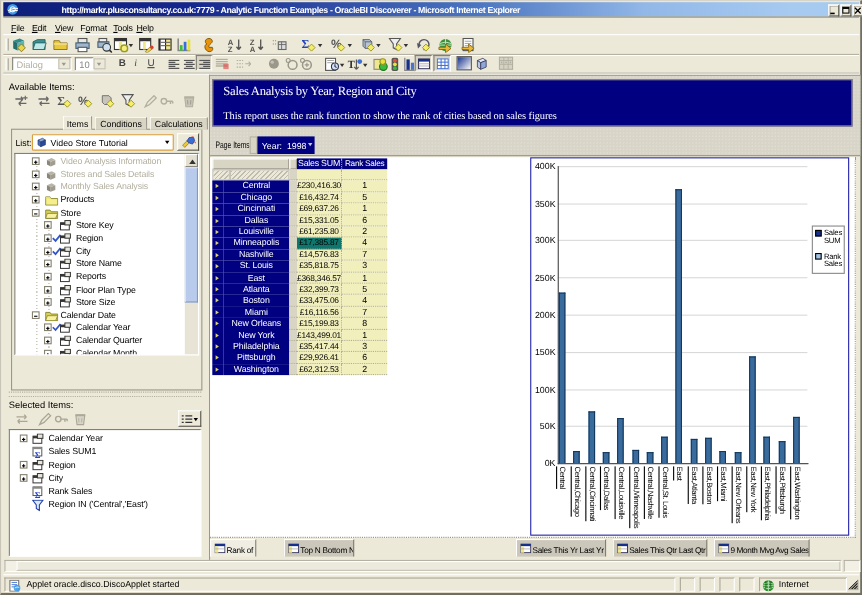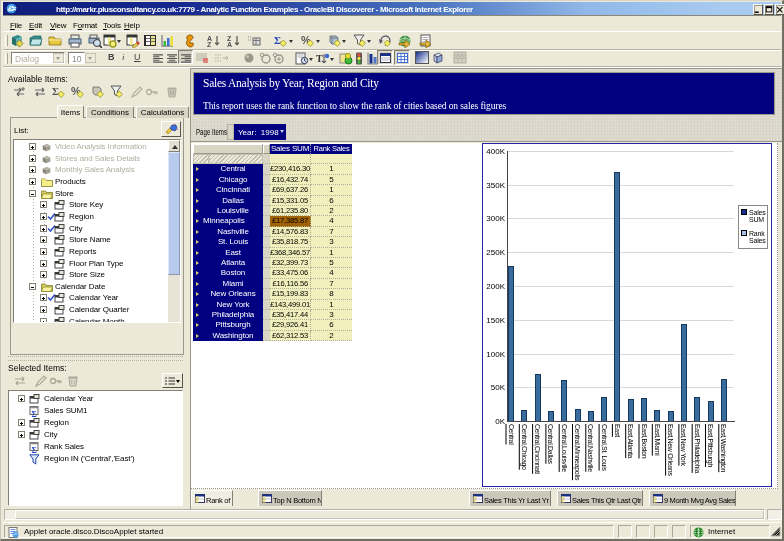--- a/index.html
+++ b/index.html
@@ -323,20 +323,29 @@
   <svg class="abs" style="left:162px;top:17px" width="14" height="14" viewBox="0 0 14 14">
       <path d="M3 4 L11 4 L10 12 L4 12 Z" fill="#c8c5b8" stroke="#b2af9e"></path>
       <rect x="2.5" y="2.5" width="9" height="1.5" fill="#b2af9e"></rect>
       <path d="M5.5 6 L5.8 10 M8.5 6 L8.2 10" stroke="#99968a" stroke-width="0.8"></path>
     </svg>
   <div class="tab active" style="left:10px;top:37px;width:27px;height:13px;line-height:13px">Items</div>
   <div class="tab" style="left:39px;top:38px;width:48px;height:12px;line-height:12px">Conditions</div>
   <div class="tab" style="left:89px;top:38px;width:53px;height:12px;line-height:12px">Calculations</div>
   <div class="abs" style="left:7px;top:49px;width:174px;height:238px;border:1px solid #9a978b;background:#ECE9D8"></div>
   <div class="lbl" style="left:11px;top:58px;font-size:8px">List:</div>
+  <div class="abs" style="left:26px;top:54px;width:129px;height:15px;background:#fff;border:1.5px solid #d99f3d;border-radius:1px">
+    <svg class="abs" style="left:2px;top:1px" width="11" height="11" viewBox="0 0 13 13">
+        <path d="M3 4 L8 2 L11 4 L6 6 Z" fill="#8fa8d8" stroke="#223a77" stroke-width="0.7"></path>
+        <path d="M3 4 L6 6 L6 11 L3 9 Z" fill="#4d6db8" stroke="#223a77" stroke-width="0.7"></path>
+        <path d="M6 6 L11 4 L11 9 L6 11 Z" fill="#2a4a99" stroke="#223a77" stroke-width="0.7"></path>
+      </svg>
+    <div class="abs" style="left:16px;top:3px;font-size:8px;white-space:nowrap">Video Store Tutorial</div>
+    <div class="darr" style="right:3px;top:5px;border-top-color:#000"></div>
+  </div>
   <div class="abs" style="left:158px;top:53px;width:20px;height:16px;background:#ECE9D8;border:1px solid;border-color:#fff #55524a #55524a #fff">
       <svg class="abs" style="left:3px;top:2px" width="13" height="11" viewBox="0 0 13 11">
         <path d="M1 8 L5 4 L7 6 L3 10 Z" fill="#e8c83d" stroke="#8a6d1a" stroke-width="0.6"></path>
         <path d="M5 4 L7 1 L11 1 L12 4 L10 7 L7 6 Z" fill="#3d6dd4" stroke="#16308c" stroke-width="0.6"></path>
         <path d="M9 0 L11 0 M12 5 L13 6" stroke="#d43d3d" stroke-width="1"></path>
       </svg>
     </div>
   <div class="sunken" style="position:absolute;left:10px;top:71px;width:168px;height:184px;overflow:hidden">
     <div id="tree" style="position:absolute;left:0;top:0;width:154px;height:212px">
         <div class="abs" style="left:19px;top:8px;width:1px;height:186px;background-image:repeating-linear-gradient(to bottom,#b5b2a5 0 1px,transparent 1px 3px)"></div>
@@ -603,23 +612,23 @@
 <div class="cell" style="left:2px;top:137.0px;width:10px;height:10.4px;background:#000080">
       <span style="position:absolute;left:3px;top:3px;width:0;height:0;border-top:2.5px solid transparent;border-bottom:2.5px solid transparent;border-left:3.5px solid #d8d070"></span>
     </div>
 <div class="cell" style="left:12px;top:137.0px;width:60px;height:10.4px;background:#000080;color:#fff;text-align:center;line-height:10.4px;font-size:8px;letter-spacing:-0.1px">Louisville</div>
 <div class="cell" style="left:72px;top:137.0px;width:7px;height:10.4px;background:#d9d5c4;border-bottom:1px dotted #b0ae99"></div>
 <div class="cell" style="left:79px;top:137.0px;width:41px;height:10.4px;background:#f1efbc;text-align:right;line-height:10.4px;font-size:7.6px;letter-spacing:-0.2px;white-space:nowrap;padding-right:2px;border-right:1px dotted #b0ae99;border-bottom:1px dotted #b0ae99">£61,235.80</div>
 <div class="cell" style="left:120px;top:137.0px;width:41px;height:10.4px;background:#f1efbc;text-align:center;line-height:10.4px;font-size:8px;border-bottom:1px dotted #b0ae99">2</div>
 <div class="cell" style="left:2px;top:147.4px;width:10px;height:10.4px;background:#000080">
       <span style="position:absolute;left:3px;top:3px;width:0;height:0;border-top:2.5px solid transparent;border-bottom:2.5px solid transparent;border-left:3.5px solid #d8d070"></span>
     </div>
-<div class="cell" style="left:12px;top:147.4px;width:60px;height:10.4px;background:#000080;color:#fff;text-align:left;line-height:10.4px;font-size:8px;letter-spacing:-0.1px">Minneapolis</div>
+<div class="cell" style="left:12px;top:147.4px;width:60px;height:10.4px;background:#000080;color:#fff;text-align:center;line-height:10.4px;font-size:8px;letter-spacing:-0.1px">Minneapolis</div>
 <div class="cell" style="left:72px;top:147.4px;width:7px;height:10.4px;background:#d9d5c4;border-bottom:1px dotted #b0ae99"></div>
-<div class="cell" style="left:79px;top:147.4px;width:41px;height:10.4px;background:#a16207;text-align:right;line-height:10.4px;font-size:7.6px;letter-spacing:-0.2px;white-space:nowrap;padding-right:2px;border-right:1px dotted #b0ae99;border-bottom:1px dotted #b0ae99">£17,385.87</div>
+<div class="cell" style="left:79px;top:147.4px;width:41px;height:10.4px;background:#0f766e;text-align:right;line-height:10.4px;font-size:7.6px;letter-spacing:-0.2px;white-space:nowrap;padding-right:2px;border-right:1px dotted #b0ae99;border-bottom:1px dotted #b0ae99">£17,385.87</div>
 <div class="cell" style="left:120px;top:147.4px;width:41px;height:10.4px;background:#f1efbc;text-align:center;line-height:10.4px;font-size:8px;border-bottom:1px dotted #b0ae99">4</div>
 <div class="cell" style="left:2px;top:157.8px;width:10px;height:10.4px;background:#000080">
       <span style="position:absolute;left:3px;top:3px;width:0;height:0;border-top:2.5px solid transparent;border-bottom:2.5px solid transparent;border-left:3.5px solid #d8d070"></span>
     </div>
 <div class="cell" style="left:12px;top:157.8px;width:60px;height:10.4px;background:#000080;color:#fff;text-align:center;line-height:10.4px;font-size:8px;letter-spacing:-0.1px">Nashville</div>
 <div class="cell" style="left:72px;top:157.8px;width:7px;height:10.4px;background:#d9d5c4;border-bottom:1px dotted #b0ae99"></div>
 <div class="cell" style="left:79px;top:157.8px;width:41px;height:10.4px;background:#f1efbc;text-align:right;line-height:10.4px;font-size:7.6px;letter-spacing:-0.2px;white-space:nowrap;padding-right:2px;border-right:1px dotted #b0ae99;border-bottom:1px dotted #b0ae99">£14,576.83</div>
 <div class="cell" style="left:120px;top:157.8px;width:41px;height:10.4px;background:#f1efbc;text-align:center;line-height:10.4px;font-size:8px;border-bottom:1px dotted #b0ae99">7</div>
 <div class="cell" style="left:2px;top:168.2px;width:10px;height:10.4px;background:#000080">
       <span style="position:absolute;left:3px;top:3px;width:0;height:0;border-top:2.5px solid transparent;border-bottom:2.5px solid transparent;border-left:3.5px solid #d8d070"></span>

